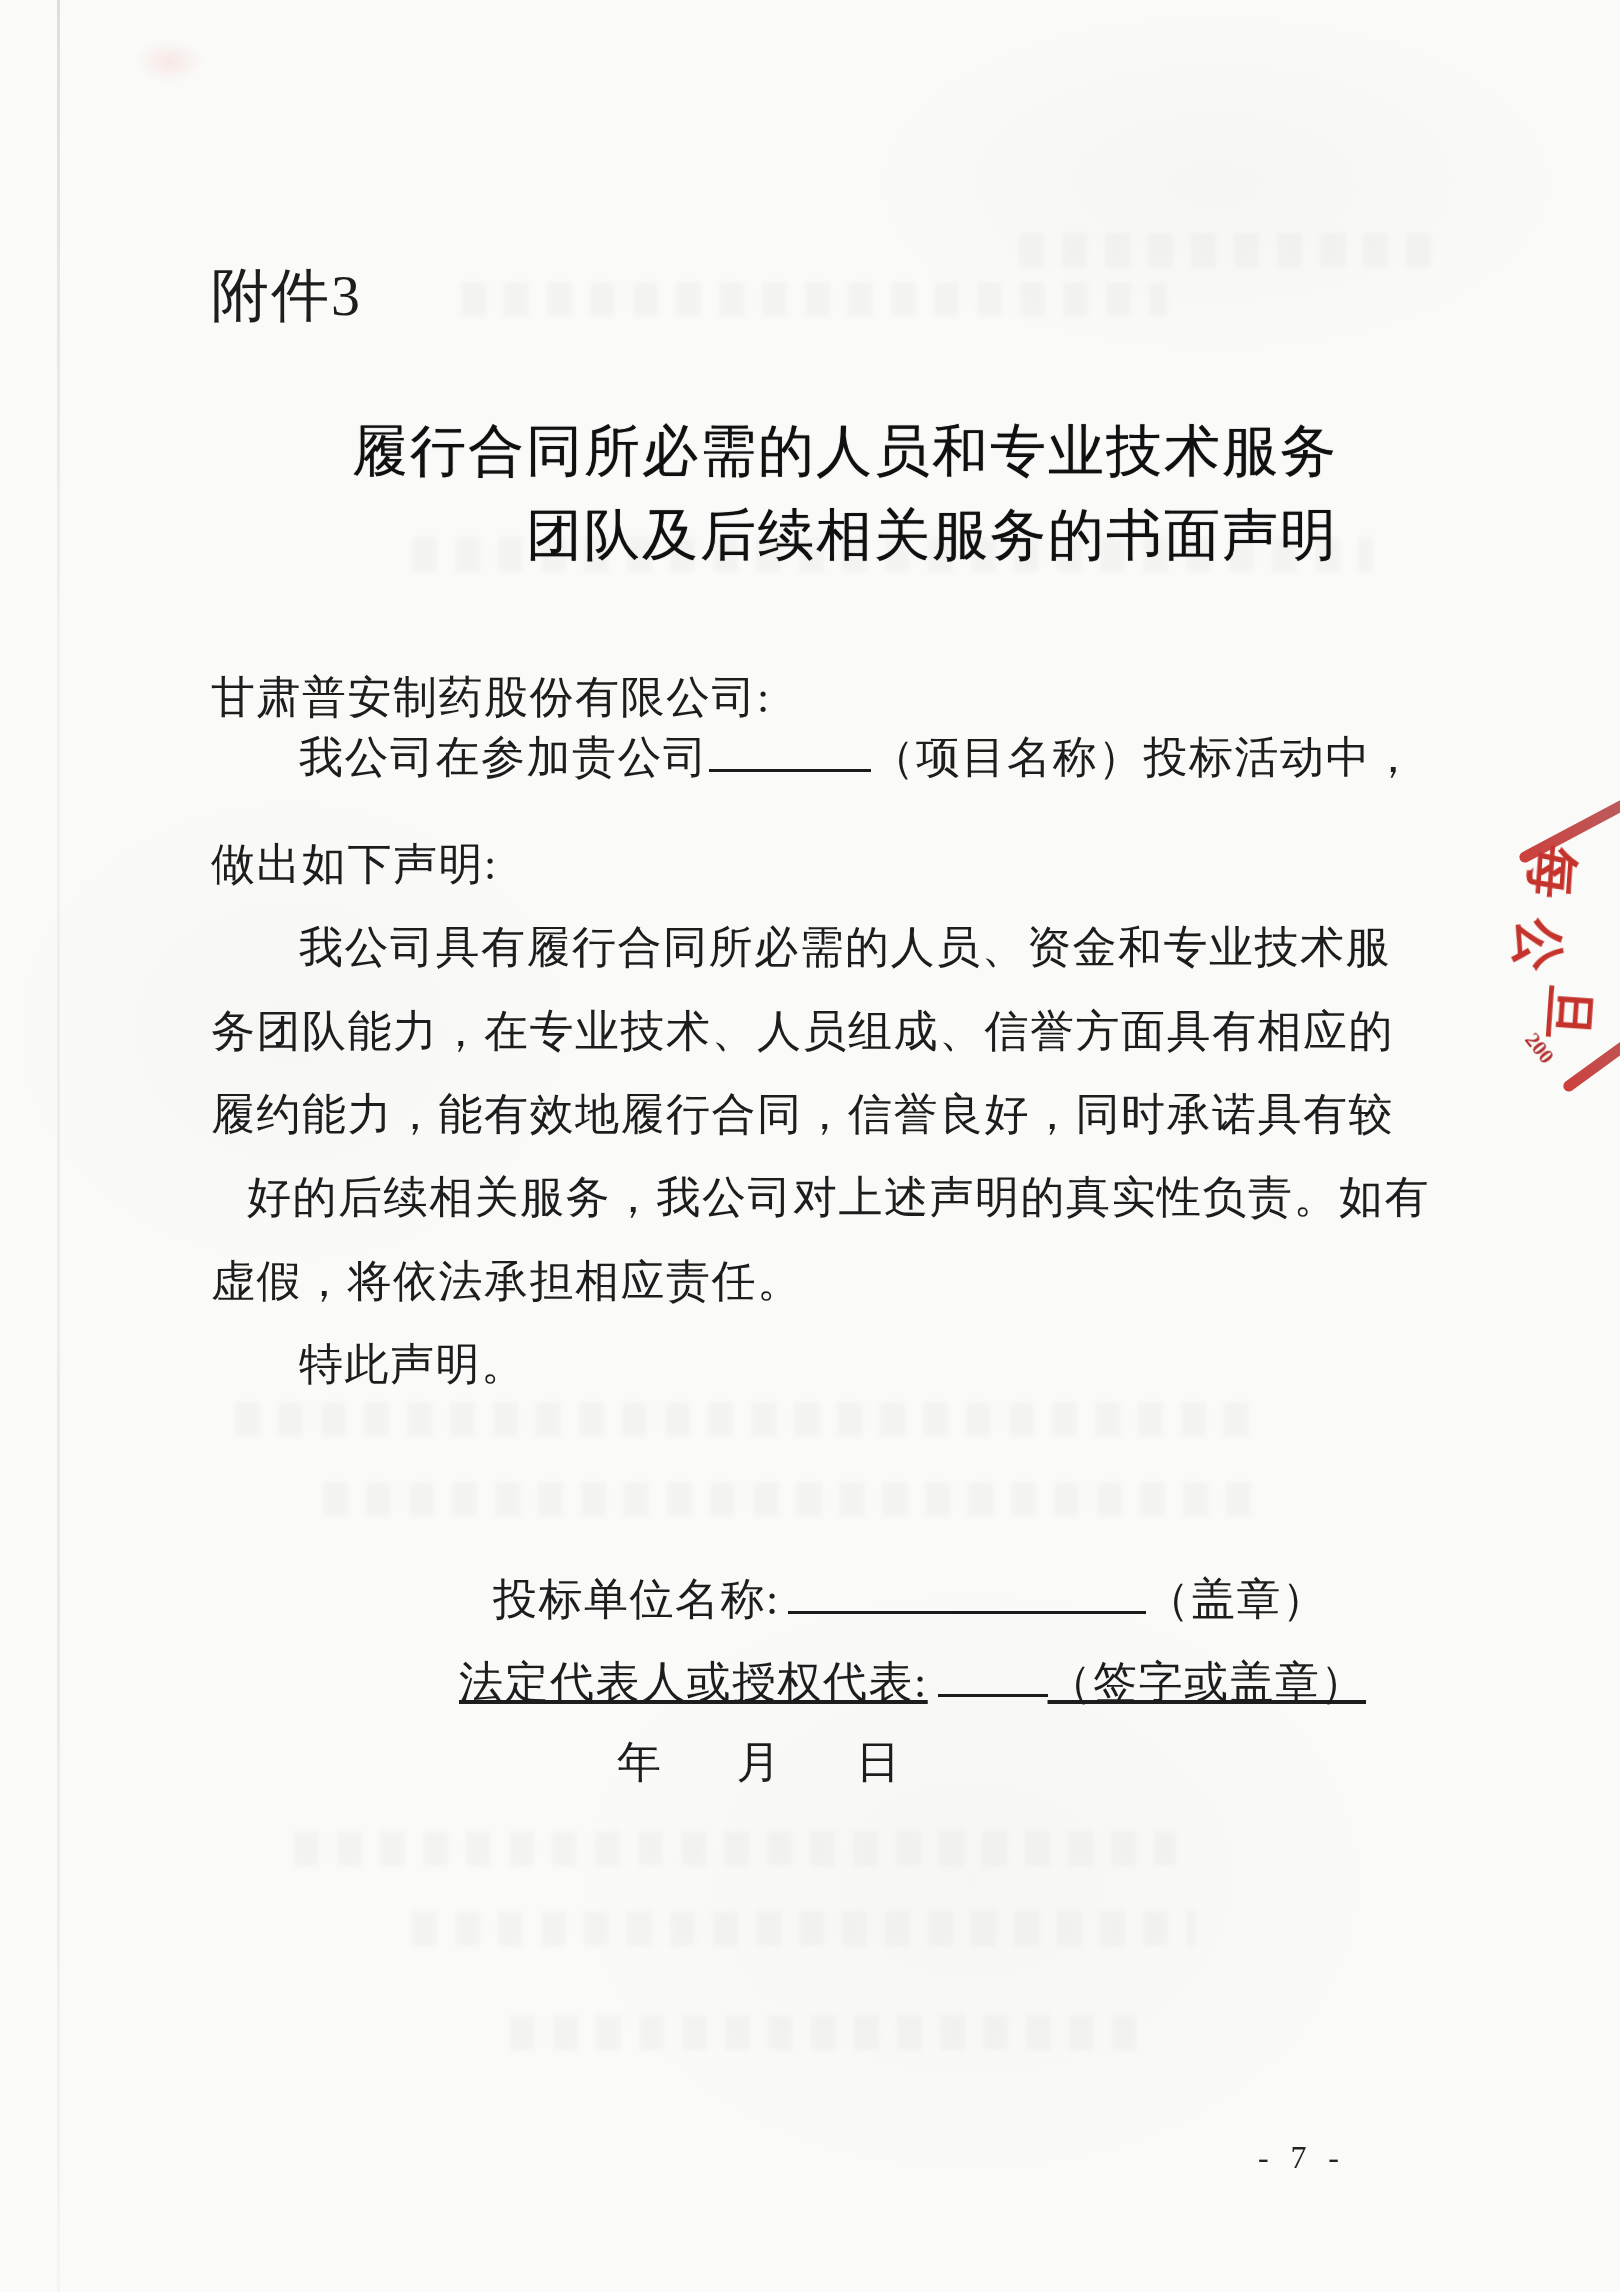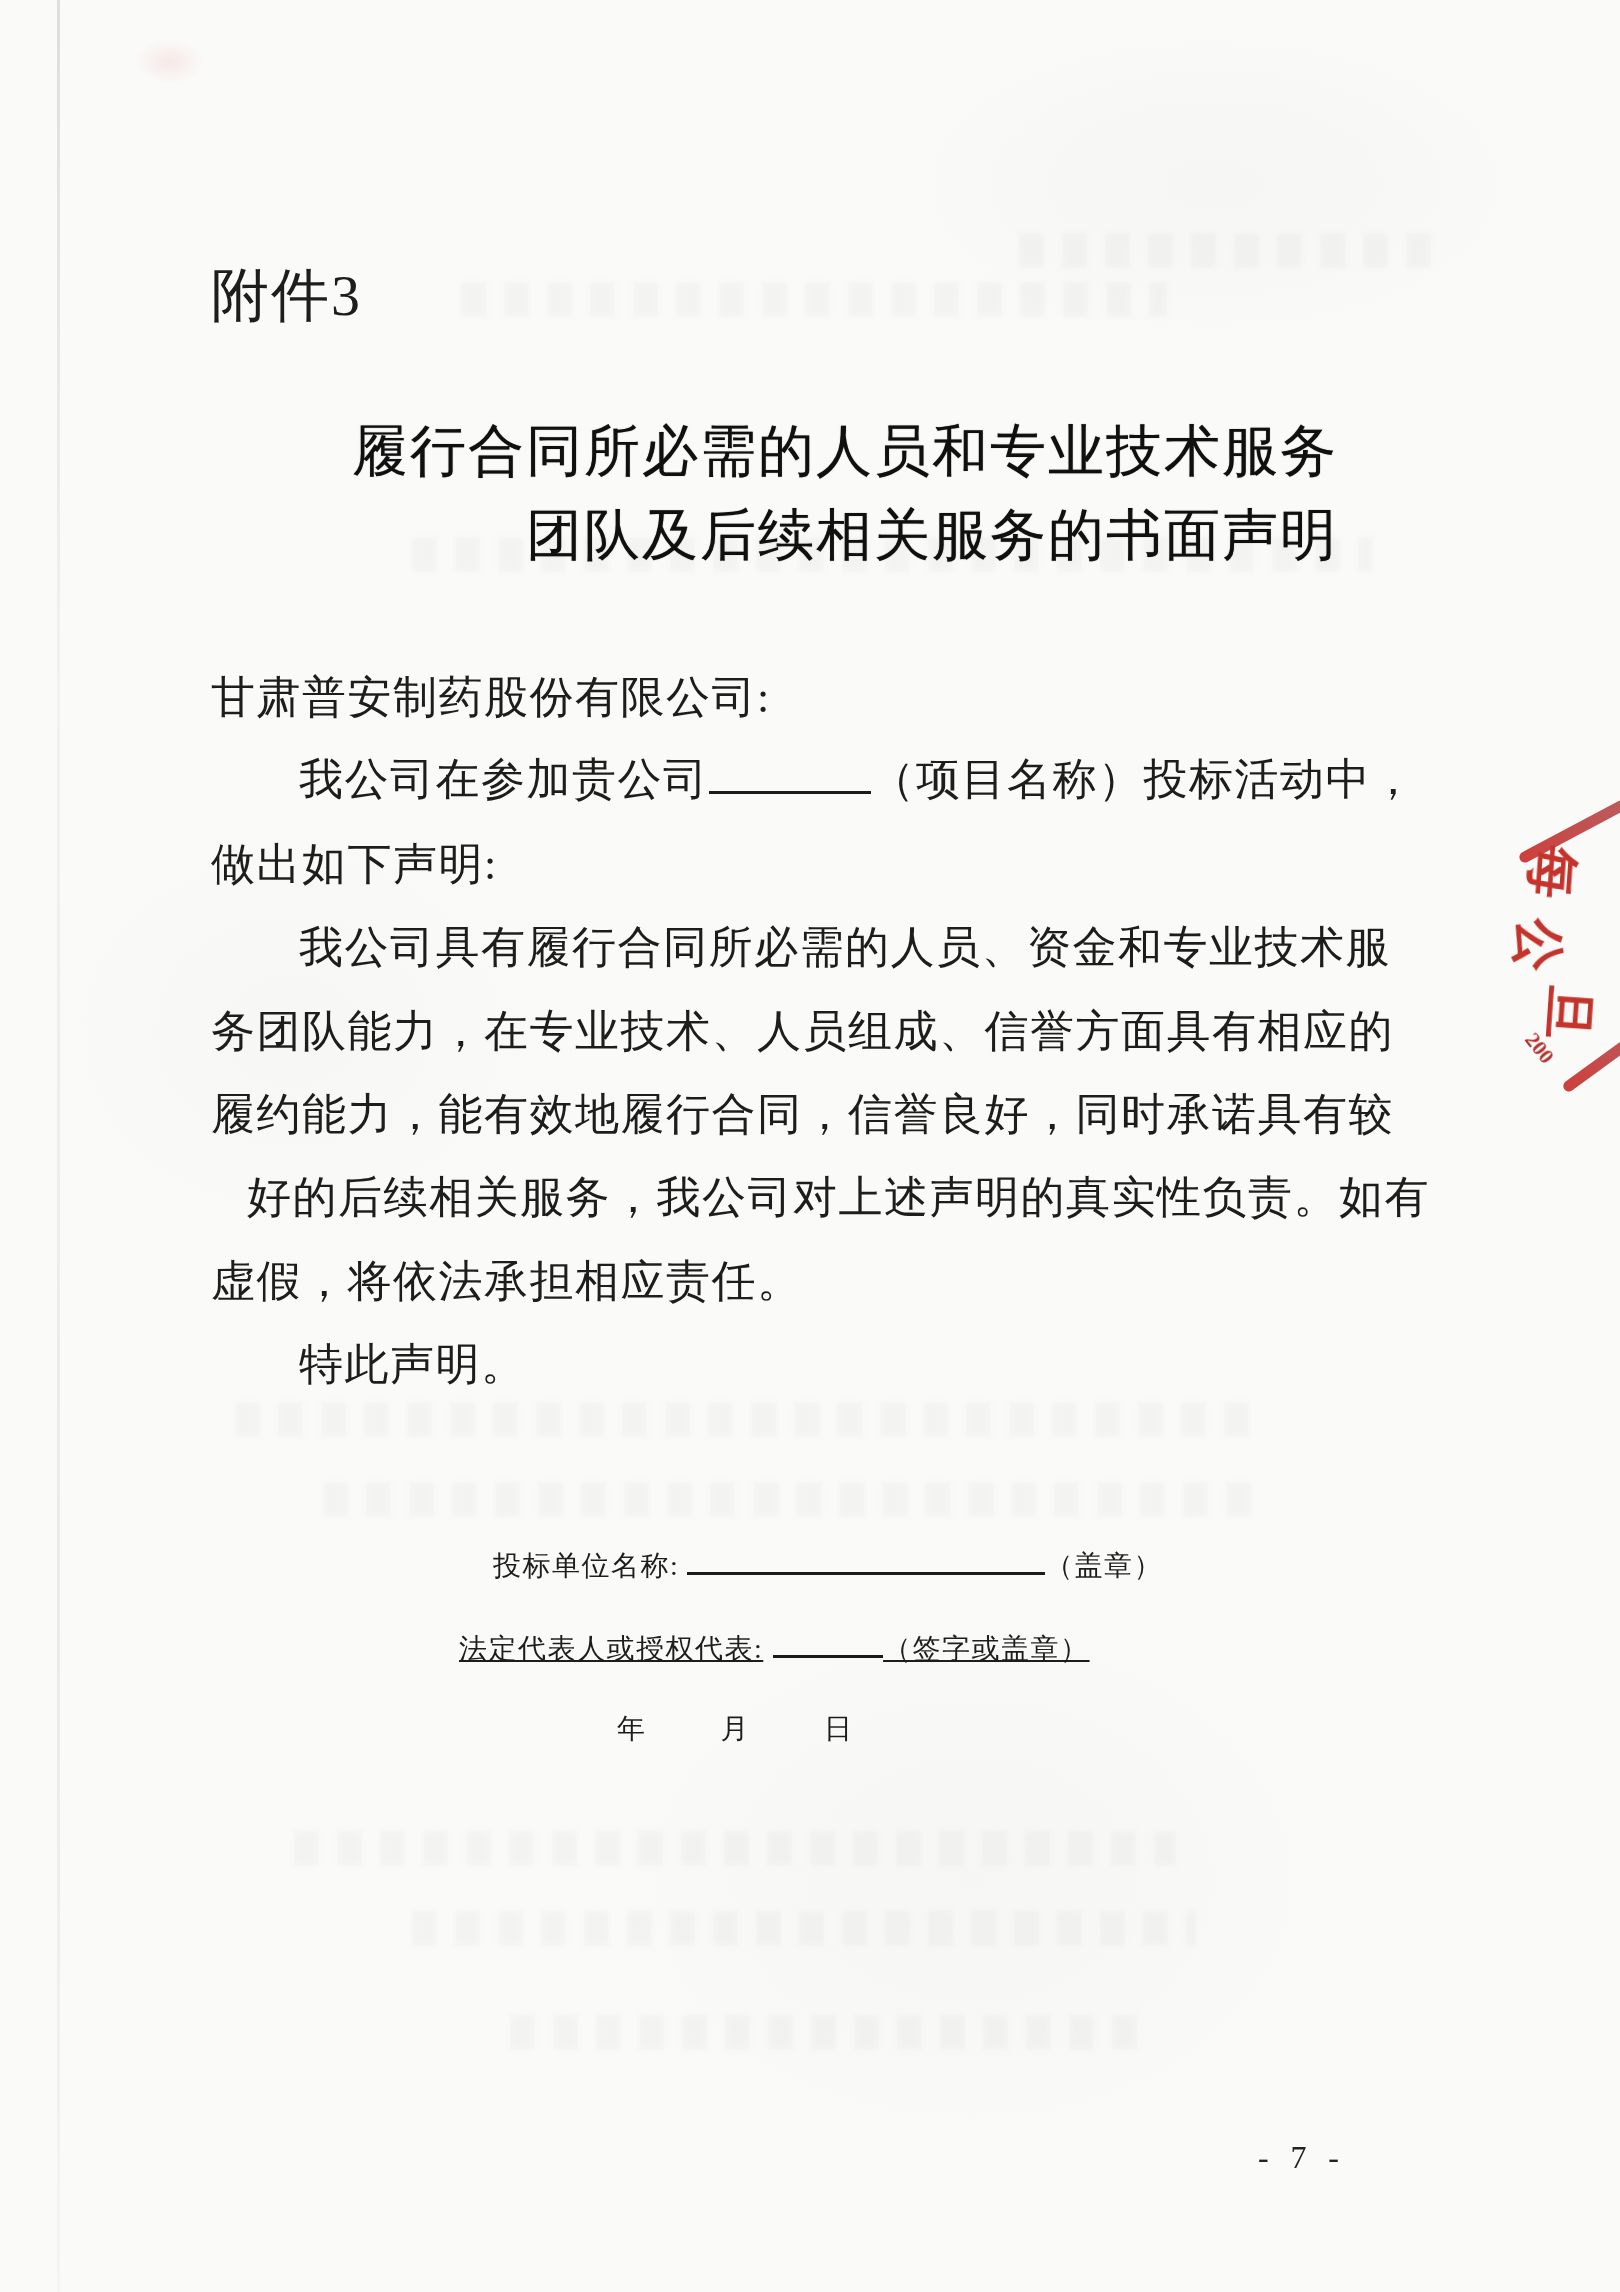--- a/index.html
+++ b/index.html
@@ -51,21 +51,21 @@
   .line {
     position:absolute; left:211px; width:1147px;
     font-size:44px; letter-spacing:1.5px; white-space:nowrap;
   }
   .indent { padding-left:88px; }
   .blank {
     display:inline-block; height:5.9px;
     border-bottom:3.9px solid #1b1b1b;
   }
   .sig-line {
-    position:absolute; font-size:28px; letter-spacing:1.5px; white-space:nowrap;
+    position:absolute; font-size:44px; letter-spacing:1.5px; white-space:nowrap;margin-top:23px;
   }
   .date-char { display:inline-block; }
   .gap { margin-right:74px; }
   .page-number {
     position:absolute; left:1258px; top:2139px;
     font-size:32px; letter-spacing:6.9px; white-space:nowrap; color:#222;
   }
   
   .stamp { position:absolute; left:1507px; top:799px; width:113px; height:304px; }
   .stamp-stroke {
@@ -107,21 +107,21 @@
 
   <div class="attachment">附件3</div>
 
   <div class="title-line t1">履行合同所必需的人员和专业技术服务</div>
   <div class="title-line t2">团队及后续相关服务的书面声明</div>
 
   <div class="line" style="top:668px;">
     <span>甘肃普安制药股份有限公司:</span>
   </div>
 
-  <div class="line indent" style="top:750px;">
+  <div class="line indent" style="top:728px;">
     <span>我公司在参加贵公司</span><span class="blank" style="width:162px;"></span><span>（项目名称）投标活动中，</span>
   </div>
 
   <div class="line" style="top:835px;">
     <span>做出如下声明:</span>
   </div>
 
   <div class="line indent" style="top:918px;">
     <span>我公司具有履行合同所必需的人员、资金和专业技术服</span>
   </div>

